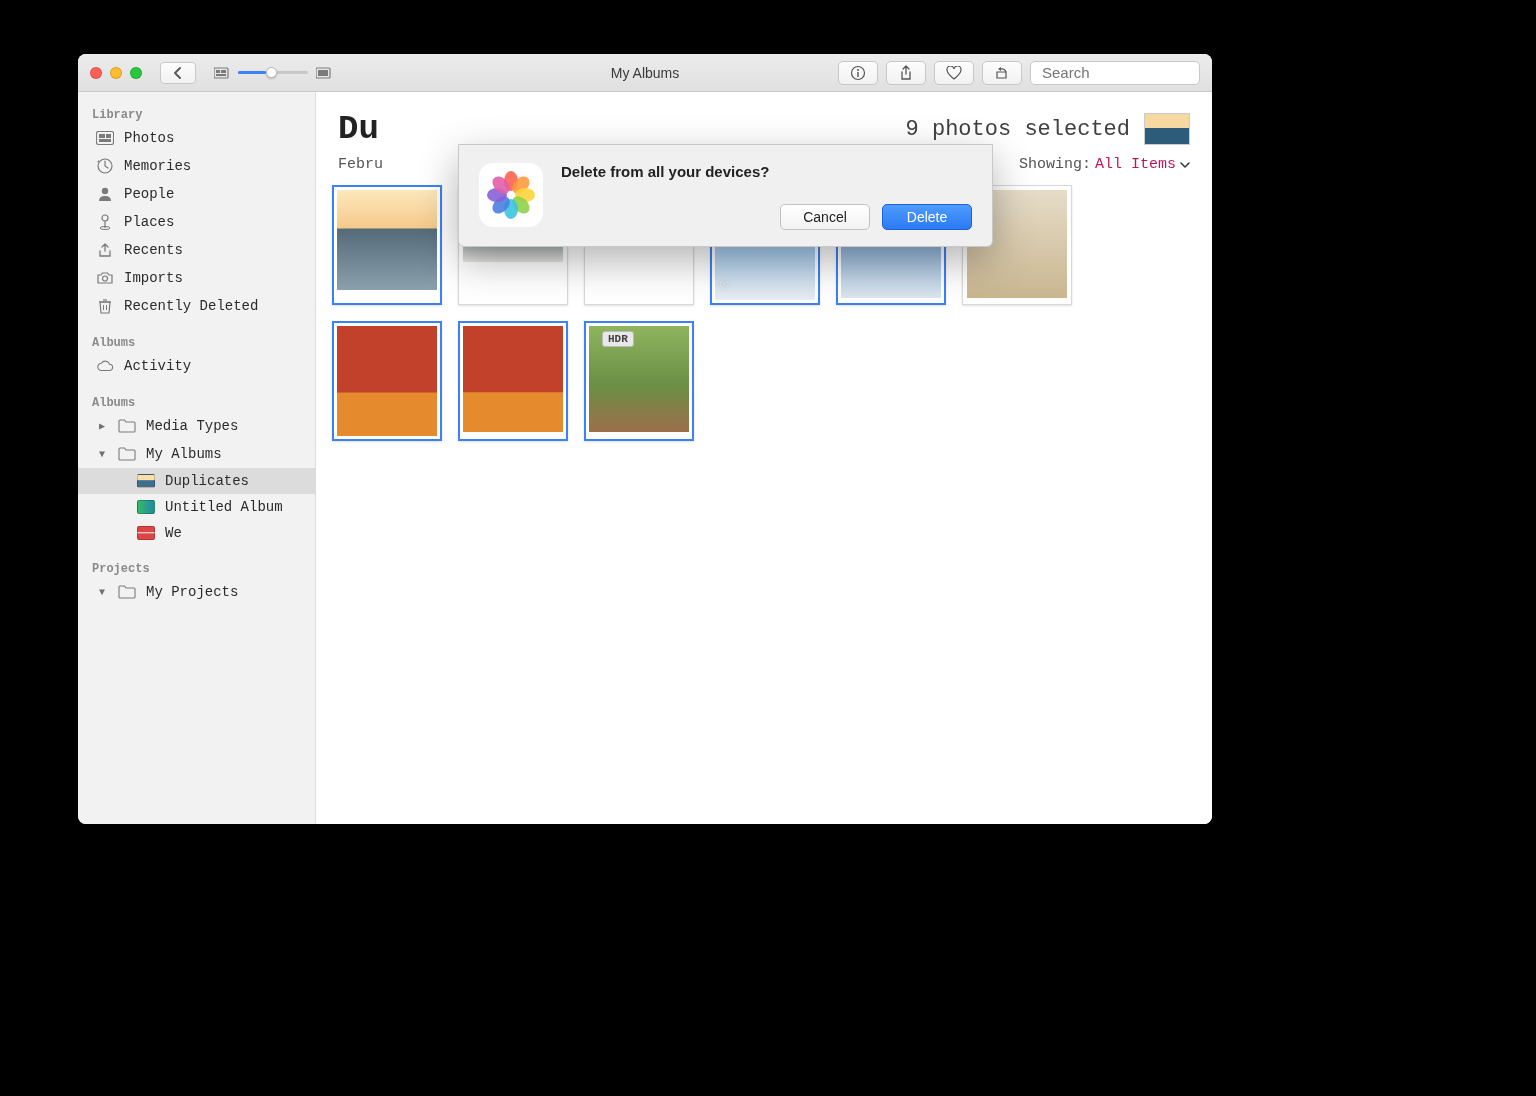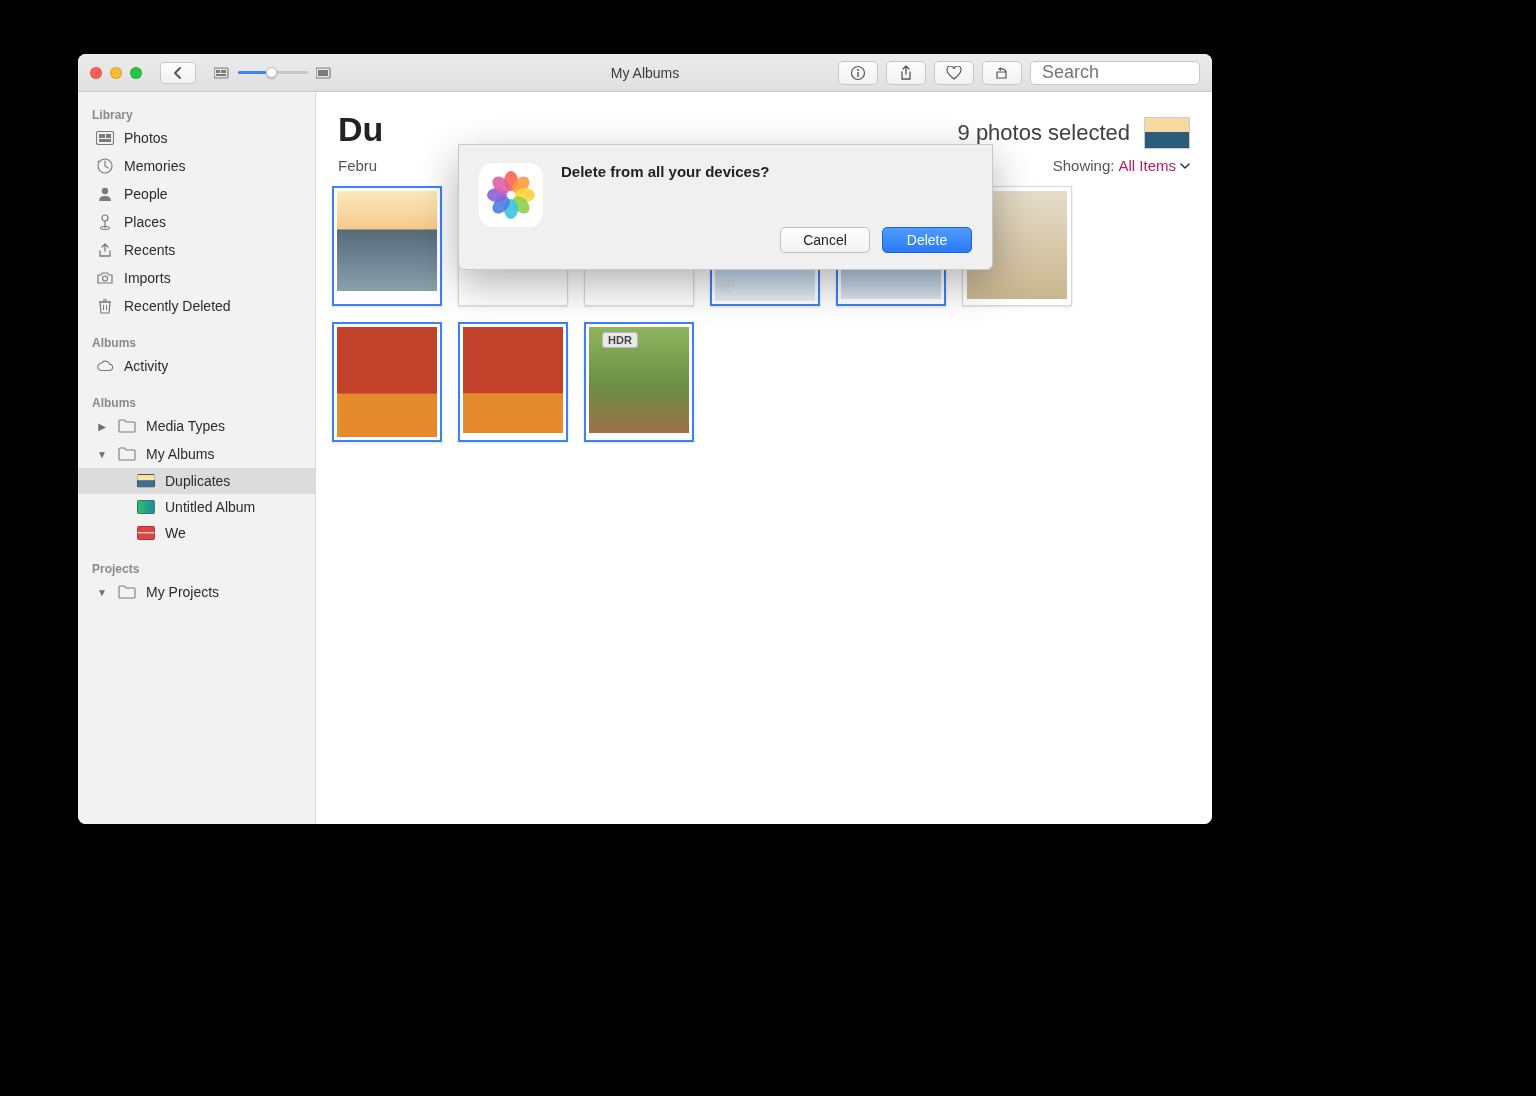--- a/index.html
+++ b/index.html
@@ -55,37 +55,37 @@
   .toolbar-right { margin-left:auto; display:flex; gap:8px; align-items:center;}
   .tbtn {
     width:40px; height:24px; background:linear-gradient(#fdfdfd,#f1f1f1);
     border:1px solid #c8c8c8; border-radius:5px;
     display:flex;align-items:center;justify-content:center; color:#555;
   }
   .search {
     width:170px; height:24px; background:#fff; border:1px solid #c8c8c8; border-radius:5px;
     display:flex;align-items:center; padding:0 6px; gap:5px; color:#9a9a9a;
   }
-  .search input { border:none; outline:none; flex:1; font-size:18px; background:transparent; color:#3b82f6;}
-  .body { flex:1; display:flex; overflow:hidden;}
+  .search input { border:none; outline:none; flex:1; font-size:15px; background:transparent; color:#3b82f6;}
+  .body { flex:1; display:flex; overflow:hidden;font-family:Liberation Mono, monospace;}
   .sidebar {
     width:238px; background:#f2f2f2; border-right:1px solid #dcdcdc;
     padding:10px 0; overflow:auto; font-size:14px; color:#2b2b2b;
   }
   .section-label { font-size:12px; color:#8a8a8a; font-weight:600; padding:6px 14px 2px;}
   .side-item {
     display:flex; align-items:center; gap:10px; padding:5px 14px 5px 18px; cursor:default;
   }
   .side-item.child { padding-left:59px;}
   .side-item.active { background:#dcdcdc;}
   .side-icon { width:18px; height:18px; display:flex; align-items:center; justify-content:center; color:#6f6f6f; flex-shrink:0;}
   .disclosure { width:12px; color:#6f6f6f; font-size:10px; text-align:center;}
   .thumb-swatch { width:18px; height:14px; border-radius:2px; border:0.5px solid rgba(0,0,0,0.2); flex-shrink:0;}
   .main { flex:1; background:#fff; position:relative; overflow:auto; }
-  .main-header { padding:18px 22px 8px; display:flex; align-items:flex-end; justify-content:space-between;}
+  .main-header { padding:18px 22px 8px; display:flex; align-items:center; justify-content:space-between;}
   .album-title { font-size:34px; font-weight:700; color:#222;}
   .selected-wrap { display:flex; align-items:center; gap:14px;}
   .selected-text { font-size:22px; color:#404040;}
   .sel-thumb { width:46px; height:32px; border:0.5px solid #ccc; background:linear-gradient(#f7d8a0 45%, #2d5b7a 46%);}
   .sub-header { padding:0 22px 6px; display:flex; justify-content:space-between; align-items:center; color:#555; font-size:15px;}
   .showing { color:#555; display:flex; align-items:center; gap:4px;}
   .grid { padding:6px 16px 20px; display:flex; flex-wrap:wrap; gap:16px; align-content:flex-start;}
   .ph {
     width:110px; border:1px solid #d8d8d8; background:#fff; padding:4px;
     box-shadow:0 1px 2px rgba(0,0,0,0.12); position:relative;
@@ -105,21 +105,21 @@
     padding:18px 20px 16px; display:flex; gap:18px;
     z-index:50;
   }
   .dialog-icon { width:64px; height:64px; border-radius:14px; background:#fff; display:flex; align-items:center;justify-content:center; position:relative;}
   .dlg-content { flex:1;}
   .dlg-title { font-size:15px; font-weight:700; color:#222; margin-bottom:6px;}
   .dlg-msg { font-size:13px; color:#444; line-height:1.35; }
   .dlg-buttons { display:flex; gap:12px; justify-content:flex-end; margin-top:24px;}
   .dlg-btn {
     min-width:90px; height:26px; border-radius:5px; font-size:14px;
-    display:flex;align-items:center;justify-content:center; cursor:default;margin-top:23px;
+    display:flex;align-items:center;justify-content:center; cursor:default;
   }
   .dlg-btn.cancel { background:linear-gradient(#ffffff,#f2f2f2); border:1px solid #c2c2c2; color:#222;}
   .dlg-btn.delete { background:linear-gradient(#4f9bff,#2a7af5); border:1px solid #1e62d6; color:#fff;}
   svg { display:block; }
 </style>
 </head>
 <body>
 
 <div class="window">
 

